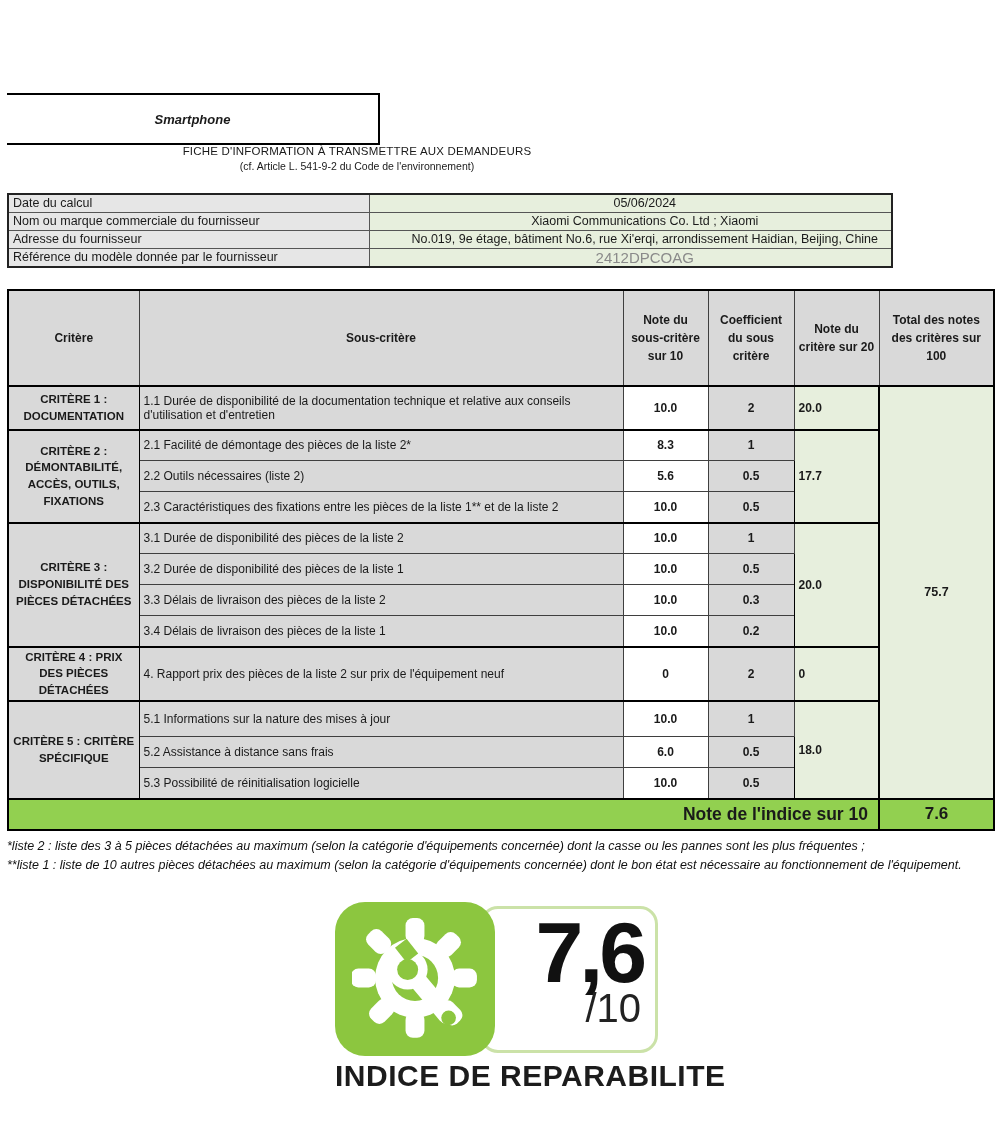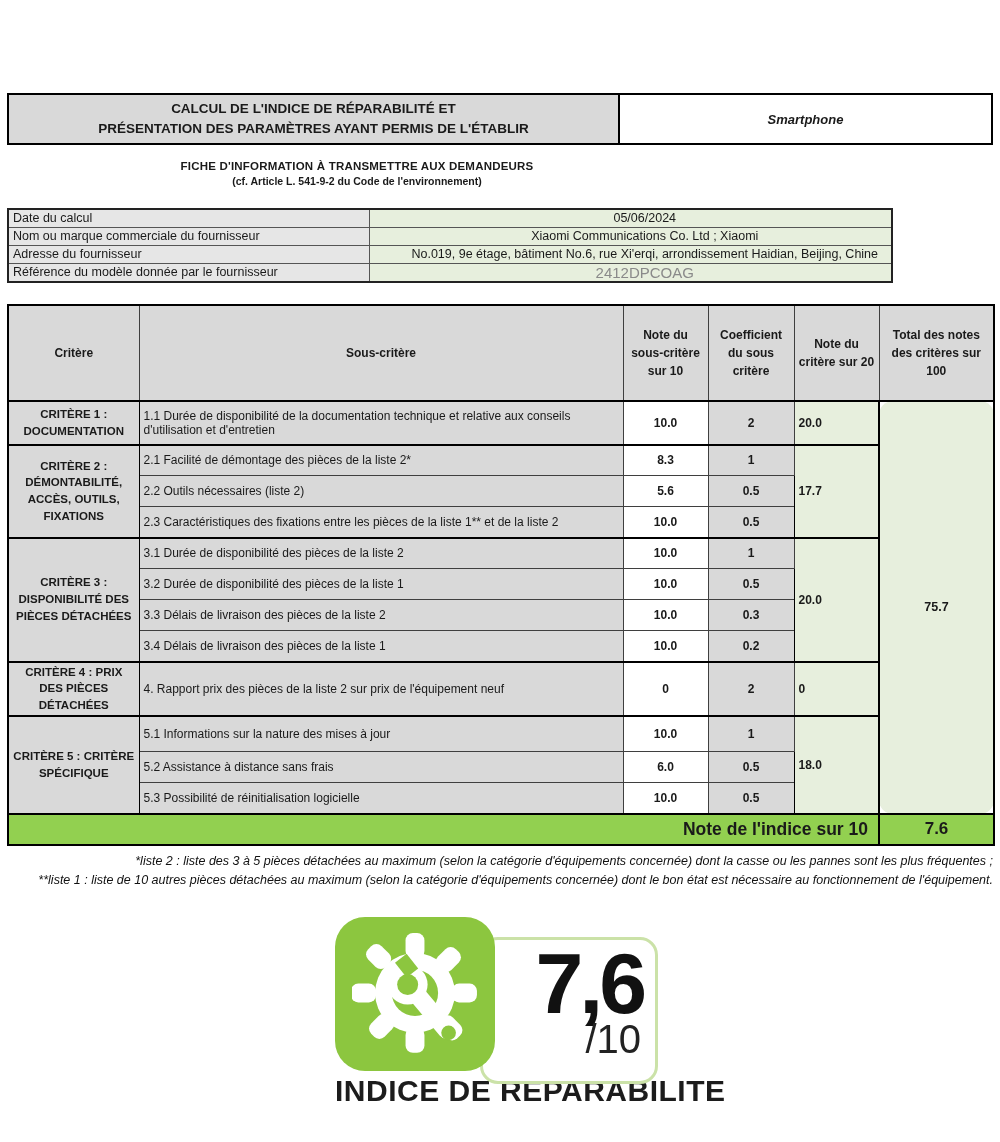--- a/index.html
+++ b/index.html
@@ -10,21 +10,21 @@
   
   .header-band { display:flex; margin-top:93px; height:52px; }
   .title-box { width:613px; background:#d9d9d9; border:2px solid #000;
     display:flex; flex-direction:column; justify-content:center; align-items:center;
     text-align:center; font-weight:bold; font-size:13.5px; line-height:1.45; }
   .category-box { width:373px; background:#fff; border:2px solid #000; border-left:none;
     display:flex; justify-content:center; align-items:center;
     font-style:italic; font-weight:bold; font-size:13px; }
 
   
-  .subtitle { width:700px; text-align:center; margin-top:15px; font-weight:bold; }
+  .subtitle { width:700px; text-align:center; font-weight:normal; }
   .subtitle .l1 { font-size:11.5px; letter-spacing:.2px; }
   .subtitle .l2 { font-size:10.5px; margin-top:3px; }
 
   
   .info-table { width:886px; border-collapse:collapse; margin-top:21px;
     table-layout:fixed; border:2px solid #222; }
   .info-table td { border:1px solid #555; height:18px; padding:0 4px;
     font-size:12.5px; overflow:hidden; white-space:nowrap; }
   .info-table td.lbl { background:#e6e6e6; width:361px; }
   .info-table td.val { background:#e7efdd; text-align:center;padding-left:33px; }
@@ -38,64 +38,60 @@
   .main-table th { background:#d9d9d9; font-weight:bold; text-align:center;
     border-bottom:2px solid #000; line-height:1.5; }
   tr.hdr { height:96px; }
   td.crit { background:#d9d9d9; font-weight:bold; text-align:center;
     font-size:11.5px; line-height:1.45; border-right:1.5px solid #000; }
   td.sub  { background:#d9d9d9; text-align:left; }
   td.n10  { background:#ffffff; font-weight:bold; text-align:center; }
   td.coef { background:#d9d9d9; font-weight:bold; text-align:center; }
   td.n20  { background:#e7efdd; font-weight:bold; 
     border-left:1.5px solid #000; border-right:2px solid #000; }
-  td.tot  { background:#e7efdd; font-weight:bold; text-align:center; font-size:12.5px;border-radius:14px; }
+  td.tot  { background:#e7efdd; font-weight:bold; text-align:center; font-size:12.5px; }
   .gs { border-top:2px solid #000 !important; }
   tr.r-s  { height:31px; }
   tr.r-m  { height:36px; }
   tr.r-l  { height:44px; }
   tr.r-xl { height:42px; }
   tr.index-row { height:31px; }
   tr.index-row td { border-top:2.5px solid #000; }
   td.index-lbl { background:#92d050; text-align:right; font-weight:bold;
     font-size:17.5px; padding-right:10px; }
   td.index-val { background:#92d050; text-align:center; font-weight:bold;
     font-size:17px; border-left:2px solid #000;margin-top:24px; }
 
   
   .footnotes { margin-top:6px; width:986px; font-style:italic; font-size:12.5px;
-    line-height:1.55; color:#111;text-align:right; }
+    line-height:1.55; color:#111; }
 
   
   .badge-wrap { width:330px; margin:27px auto 0; text-align:center; }
   .badge-row { position:relative; height:154px; }
-  .badge-panel { position:absolute; left:145px; top:20px; width:178px; height:147px;
+  .badge-panel { position:absolute; left:145px; top:4px; width:178px; height:147px;
     background:#fff; border:3px solid #cbe2a8; border-radius:18px;
     display:flex; flex-direction:column; align-items:flex-end;
     padding:0 10px 0 0; }
   .badge-score { font-size:86px; font-weight:bold; line-height:.96;
     letter-spacing:-4px; color:#111; margin-top:2px; margin-right:2px; }
   .badge-outof { font-size:40px; font-weight:normal; color:#222; line-height:1;
     margin-top:-6px; margin-right:4px; }
   .badge-square { position:absolute; left:0; top:0; width:160px; height:154px;
     background:#8cc63f; border-radius:30px; z-index:2;
     display:flex; align-items:center; justify-content:center; }
   .badge-caption { margin-top:3px; font-weight:bold; font-size:30px;
     letter-spacing:.5px; color:#1c1c1c; white-space:nowrap; }
 </style>
 </head>
 <body>
 
 <div class="page">
 
   <div class="header-band">
-    <div class="title-box">
-      <span>CALCUL DE L'INDICE DE RÉPARABILITÉ ET</span>
-      <span>PRÉSENTATION DES PARAMÈTRES AYANT PERMIS DE L'ÉTABLIR</span>
-    </div>
     <div class="category-box">
       <span>Smartphone</span>
     </div>
   </div>
 
   <div class="subtitle">
     <div class="l1">FICHE D'INFORMATION À TRANSMETTRE AUX DEMANDEURS</div>
     <div class="l2">(cf. Article L. 541-9-2 du Code de l'environnement)</div>
   </div>
 

